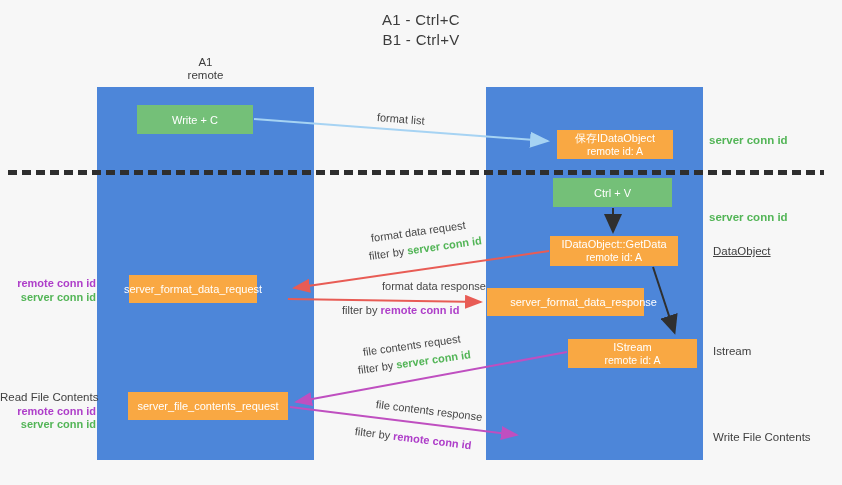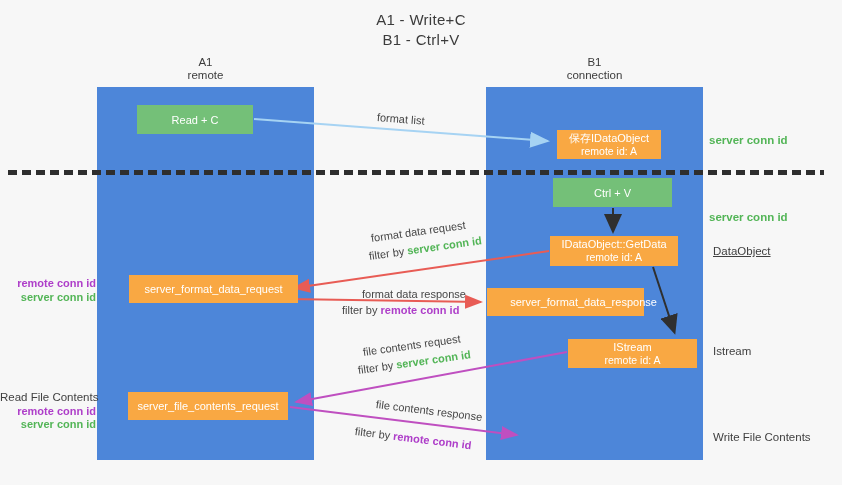--- a/index.html
+++ b/index.html
@@ -43,31 +43,27 @@
   .left-group .dark{color:#3f3f3f;font-size:11.5px;}
   .left-group .purple-t{color:#ae3ec9;font-weight:bold;}
   .left-group .green-t{color:#53b557;font-weight:bold;}
 </style>
 </head>
 <body>
 
 <div class="canvas">
 
   <div class="title">
-    <div>A1 - Write+C</div>
+    <div>A1 - Ctrl+C</div>
     <div>B1 - Ctrl+V</div>
   </div>
 
   <div class="ll-header a1">
     <div>A1</div>
     <div>remote</div>
-  </div>
-  <div class="ll-header b1">
-    <div>B1</div>
-    <div>connection</div>
   </div>
 
   <div class="lifeline a1"></div>
   <div class="lifeline b1"></div>
 
   <div class="dotline"></div>
 
   <svg class="arrows" width="842" height="485" viewBox="0 0 842 485">
     <defs>
       <marker id="m-blue" markerWidth="10" markerHeight="8" refX="9" refY="4" orient="auto">
@@ -85,55 +81,55 @@
     </defs>
     <line x1="254" y1="119" x2="548" y2="141" stroke="#a6d3f3" stroke-width="2" marker-end="url(#m-blue)"></line>
     <line x1="613" y1="208" x2="613" y2="230" stroke="#2f2f2f" stroke-width="2" marker-end="url(#m-blk)"></line>
     <line x1="653" y1="267" x2="674" y2="331" stroke="#2f2f2f" stroke-width="2" marker-end="url(#m-blk)"></line>
     <line x1="549" y1="251" x2="294" y2="288" stroke="#e85c55" stroke-width="2" marker-end="url(#m-red)"></line>
     <line x1="288" y1="299" x2="481" y2="302" stroke="#e85c55" stroke-width="2" marker-end="url(#m-red)"></line>
     <line x1="567" y1="352" x2="296" y2="402" stroke="#bf4fc0" stroke-width="2" marker-end="url(#m-mag)"></line>
     <line x1="290" y1="407" x2="517" y2="435" stroke="#bf4fc0" stroke-width="2" marker-end="url(#m-mag)"></line>
   </svg>
 
-  <div class="node green single" style="left:137px;top:105px;width:116px;height:29px;">Read + C</div>
+  <div class="node green single" style="left:137px;top:105px;width:116px;height:29px;">Write + C</div>
 
-  <div class="node orange" style="left:557px;top:130px;width:104px;height:29px;">
+  <div class="node orange" style="left:557px;top:130px;width:116px;height:29px;">
     <span class="l1">保存IDataObject</span>
     <span class="l2">remote id: A</span>
   </div>
 
   <div class="node green single" style="left:553px;top:178px;width:119px;height:29px;">Ctrl + V</div>
 
   <div class="node orange" style="left:550px;top:236px;width:128px;height:30px;">
     <span class="l1">IDataObject::GetData</span>
     <span class="l2">remote id: A</span>
   </div>
 
-  <div class="node orange single" style="left:129px;top:275px;width:169px;height:28px;">server_format_data_request</div>
+  <div class="node orange single" style="left:129px;top:275px;width:128px;height:28px;">server_format_data_request</div>
 
   <div class="node orange single" style="left:487px;top:288px;width:157px;height:28px;padding-left:36px;">server_format_data_response</div>
 
   <div class="node orange" style="left:568px;top:339px;width:129px;height:29px;">
     <span class="l1">IStream</span>
     <span class="l2">remote id: A</span>
   </div>
 
   <div class="node orange single" style="left:128px;top:392px;width:160px;height:28px;">server_file_contents_request</div>
 
 
   <div class="msg" style="left:377px;top:111px;transform:rotate(4.5deg);">format list</div>
 
   <div class="msg" style="left:371px;top:232px;transform:rotate(-8deg);">format data request</div>
   <div class="msg" style="left:369px;top:250px;transform:rotate(-8deg);">
     <span>filter by</span>
     <span class="green-t">server conn id</span>
   </div>
 
-  <div class="msg" style="left:362px;top:280px;margin-top:8px;">format data response</div>
+  <div class="msg" style="left:382px;top:280px;">format data response</div>
   <div class="msg" style="left:342px;top:304px;">
     <span>filter by</span>
     <span class="purple-t">remote conn id</span>
   </div>
 
   <div class="msg" style="left:363px;top:346px;transform:rotate(-8deg);">file contents request</div>
   <div class="msg" style="left:358px;top:364px;transform:rotate(-8deg);">
     <span>filter by</span>
     <span class="green-t">server conn id</span>
   </div>

